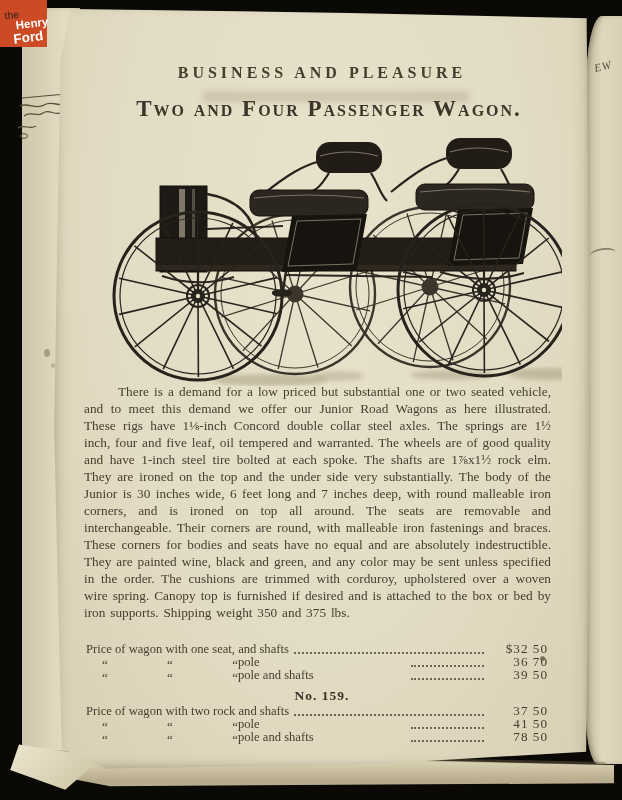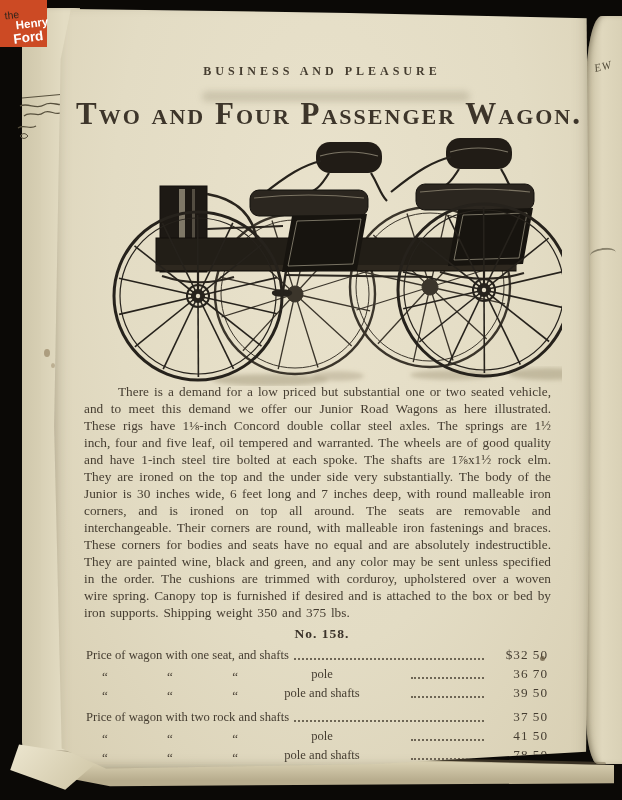--- a/index.html
+++ b/index.html
@@ -19,37 +19,37 @@
   .corner-fold{position:absolute;left:8px;top:734px;width:110px;height:58px;
      background:linear-gradient(135deg,#efe9d3,#d4cbad 70%);
      clip-path:polygon(10% 18%,86% 40%,52% 96%,2% 62%);box-shadow:0 2px 4px rgba(0,0,0,.5);}
   
   .page-main{position:absolute;left:52px;top:6px;width:540px;height:764px;
      background:
        radial-gradient(ellipse at 50% 30%, #e9e2cc 0%, #e3dcc4 55%, #d8cfb3 100%);
      clip-path:polygon(3.5% 0.4%,55% 0.9%,99% 1.6%,99.7% 55%,98.9% 97.6%,60% 99.2%,10% 99.8%,1.8% 97.2%,0.4% 55%,1.6% 7%);
      box-shadow:0 0 20px rgba(0,0,0,.6), inset -10px 0 16px -8px rgba(95,85,60,.5), inset 12px 0 16px -10px rgba(95,85,60,.45), inset 0 -8px 14px -8px rgba(95,85,60,.5);}
   .title1{position:absolute;left:0;top:58px;width:100%;text-align:center;
-     font-weight:bold;font-size:12px;letter-spacing:4px;color:#453d30;}
+     font-weight:bold;font-size:16px;letter-spacing:4px;color:#453d30;}
   .ghost-band{position:absolute;left:150px;top:85px;width:268px;height:11px;background:rgba(120,108,84,.22);border-radius:6px;filter:blur(3px);}
   .title2{position:absolute;left:0;top:90px;width:100%;text-align:center;padding-left:14px;box-sizing:border-box;
-     font-variant:small-caps;font-weight:bold;font-size:31px;letter-spacing:2px;color:#3d352a;}
+     font-variant:small-caps;font-weight:bold;font-size:23px;letter-spacing:2px;color:#3d352a;}
   .wagon{position:absolute;left:28px;top:128px;width:482px;height:252px;}
   .para{position:absolute;left:32px;top:364px;width:467px;
      font-size:13.3px;line-height:17px;text-align:justify;text-indent:34px;
      color:#453d31;word-spacing:1.5px;}
   .tbl-heading{position:absolute;left:0;width:100%;text-align:center;
      font-weight:bold;font-size:13.5px;letter-spacing:1px;color:#3b332a;}
   .h158{top:620px;} .h159{top:682px;}
   .rows{position:absolute;left:34px;width:462px;}
   .rows158{top:638px;} .rows159{top:700px;}
-  .prow{display:flex;align-items:flex-end;height:13px;font-size:12.6px;color:#453d31;margin-top:6px;}
+  .prow{display:flex;align-items:flex-end;height:13px;font-size:12.6px;color:#453d31;}
   .plabel{white-space:nowrap;}
   .dittos{width:152px;display:flex;justify-content:space-between;padding-left:16px;box-sizing:border-box;color:#4a4236;font-size:13px;line-height:10px;}
-  .pitem{width:168px;text-align:center;white-space:nowrap;}
+  .pitem{width:168px;text-align:left;white-space:nowrap;}
   .leader{flex:1;border-bottom:2px dotted #5a5243;margin:0 4px 3px 5px;opacity:.85;}
   .pprice{width:60px;text-align:right;font-size:13.2px;letter-spacing:1px;white-space:nowrap;}
   
   .logo{position:absolute;left:0;top:0;width:47px;height:47px;background:#cc4a24;z-index:9;}
   .logo-inner{position:absolute;left:4px;top:8px;transform:rotate(-7deg);font-family:"Liberation Sans",sans-serif;line-height:1;}
   .logo-the{display:block;color:#33241a;font-size:10.5px;margin:0 0 0 2px;}
   .logo-henry{display:block;color:#fff;font-weight:bold;font-size:11.5px;margin:0 0 1px 12px;}
   .logo-ford{display:block;color:#fff;font-weight:bold;font-size:13.5px;margin-left:8px;}
   
   .spot{position:absolute;border-radius:50%;}
@@ -230,21 +230,20 @@
           <circle class="rim" cx="404" cy="156" r="86" stroke-width="3"></circle>
         <circle cx="404" cy="156" r="80" stroke-width="1.2"></circle>
         <circle cx="404" cy="156" r="11" stroke-width="2"></circle>
         <circle cx="404" cy="156" r="6.5" fill="#26221c"></circle>
         <circle cx="404" cy="156" r="2.2" fill="#e6dfc9" stroke="none"></circle>
       </g>
     </svg>
 
     <p class="para">There is a demand for a low priced but substantial one or two seated vehicle, and to meet this demand we offer our Junior Road Wagons as here illustrated. These rigs have 1⅛-inch Concord double collar steel axles. The springs are 1½ inch, four and five leaf, oil tempered and warranted. The wheels are of good quality and have 1-inch steel tire bolted at each spoke. The shafts are 1⅞x1½ rock elm. They are ironed on the top and the under side very substantially. The body of the Junior is 30 inches wide, 6 feet long and 7 inches deep, with round malleable iron corners, and is ironed on top all around. The seats are removable and interchangeable. Their corners are round, with malleable iron fastenings and braces. These corners for bodies and seats have no equal and are absolutely indestructible. They are painted wine, black and green, and any color may be sent unless specified in the order. The cushions are trimmed with corduroy, upholstered over a woven wire spring. Canopy top is furnished if desired and is attached to the box or bed by iron supports. Shipping weight 350 and 375 lbs.</p>
 
-    <div class="tbl-heading h158">No. 158.</div>
     <div class="rows rows158">
       <div class="prow">
         <span class="plabel">Price of wagon with one seat, and shafts</span>
         <span class="leader"></span>
         <span class="pprice">$32 50</span>
       </div>
       <div class="prow">
         <span class="dittos">
             <span>“</span>
             <span>“</span>
@@ -259,20 +258,21 @@
             <span>“</span>
             <span>“</span>
             <span>“</span>
           </span>
         <span class="pitem">pole and shafts</span>
         <span class="leader"></span>
         <span class="pprice">39 50</span>
       </div>
     </div>
 
+    <div class="tbl-heading h159">No. 159.</div>
     <div class="rows rows159">
       <div class="prow">
         <span class="plabel">Price of wagon with two rock and shafts</span>
         <span class="leader"></span>
         <span class="pprice">37 50</span>
       </div>
       <div class="prow">
         <span class="dittos">
             <span>“</span>
             <span>“</span>

